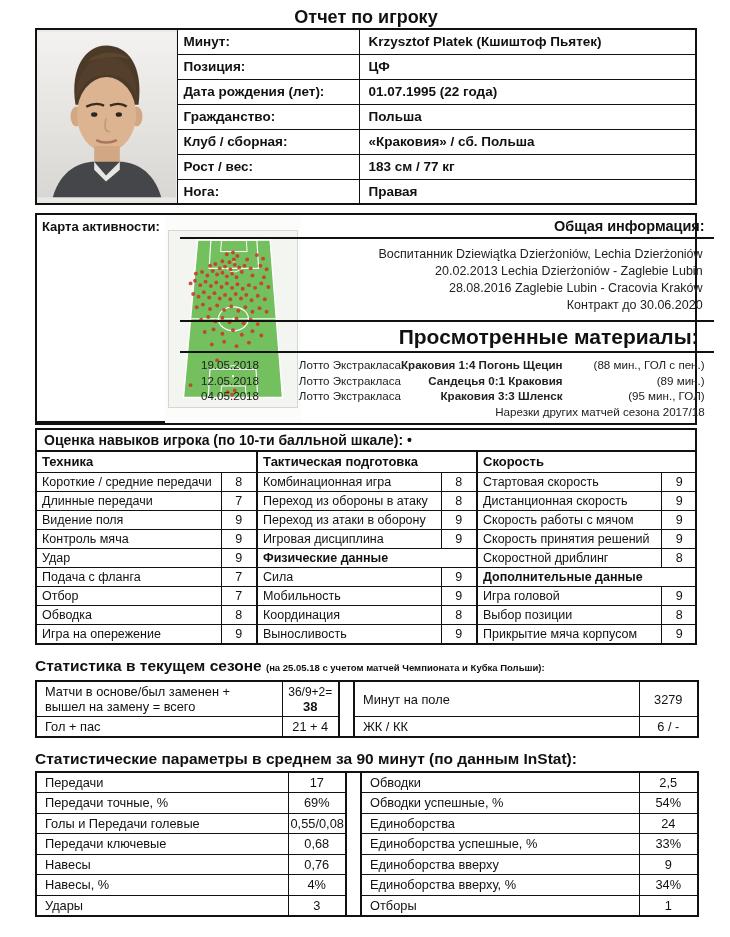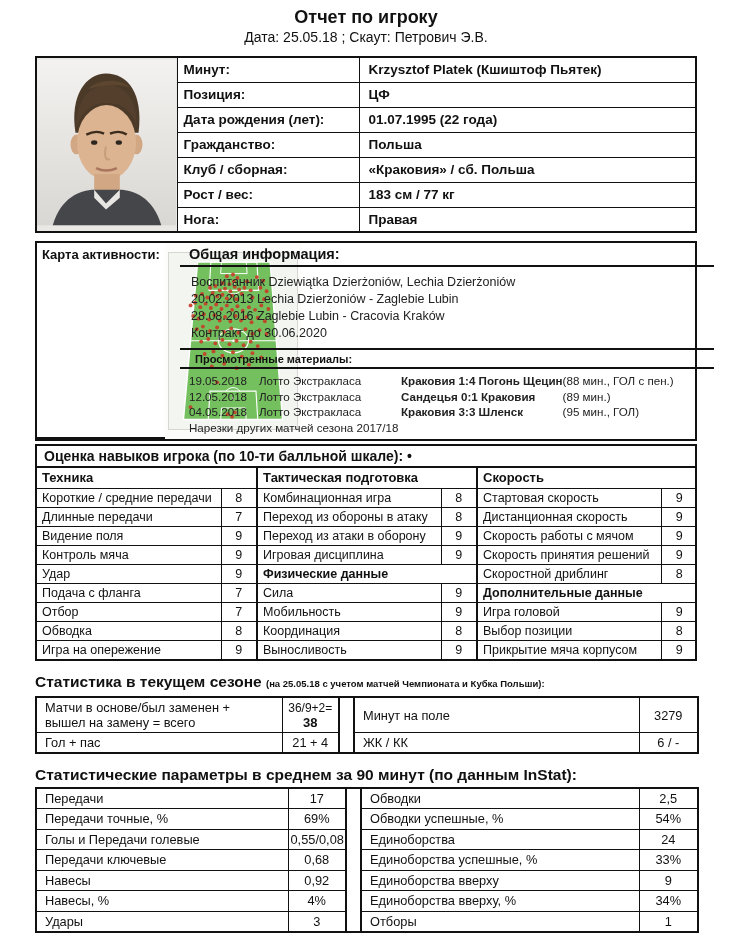--- a/index.html
+++ b/index.html
@@ -17,24 +17,24 @@
   .photo-cell { width:141px; padding:0; text-align:center; vertical-align:middle; background:#e9e8e5; }
   .pl { width:182px; font-weight:bold; font-size:13.5px; padding:3px 6px; height:23px; }
   .pv { font-weight:bold; font-size:13.5px; padding:3px 9px; }
 
   
   .actbox { width:662px; border:2px solid #111; margin-top:8px; display:flex; }
   .act-left { width:143px; border-right:2px solid #111; display:flex; flex-direction:row; }
   .act-h { font-weight:bold; font-size:13px; padding:4px 5px 3px; border-bottom:2px solid #111; white-space:nowrap; }
   .pitch-wrap { flex:1; display:flex; align-items:center; justify-content:center; padding:3px; background:#fcfcfa; }
   .pitch-card { background:#f3f5f0; border:1px solid #d7d7d2; padding:2px; }
-  .act-right { flex:1; display:flex; flex-direction:column; }
+  .act-right { flex:1; display:flex; flex-direction:column;text-align:right; }
   .info-h { font-weight:bold; font-size:14.5px; padding:3px 9px; border-bottom:2px solid #111; }
   .info-lines { padding:7px 11px 6px; border-bottom:2px solid #111; font-size:12.5px; line-height:17px; color:#222; }
-  .mat-h { font-weight:bold; font-size:11px; padding:3px 15px 2px; border-bottom:2px solid #111; }
+  .mat-h { font-weight:bold; font-size:21px; padding:3px 15px 2px; border-bottom:2px solid #111; }
   .matches { padding:4px 9px 4px; font-size:11.6px; line-height:15.5px; flex:1; color:#222; }
   .match-row { display:flex; white-space:nowrap; }
   .m-date { width:70px; flex:none; }
   .m-league { width:142px; flex:none; }
   .m-match { flex:1; overflow:visible;font-weight:bold; }
   .m-note { width:142px; flex:none; }
 
   
   .skillbox { width:662px; border:2px solid #111; margin-top:3px; }
   .skill-title { font-weight:bold; font-size:14px; padding:2px 7px 1px; border-bottom:2px solid #111; line-height:17px; }
@@ -57,21 +57,20 @@
   .two b { display:block; text-align:center; font-size:13px; line-height:15px; }
   .p90 td { height:20.5px; }
   .sm { font-size:9.5px; }
 </style>
 </head>
 <body>
 
 <div class="page">
 
   <div class="title">Отчет по игроку</div>
-  <div class="subtitle">Дата:  25.05.18  ; Скаут: Петрович Э.В.</div>
 
   <table class="ptable">
     <colgroup>
         <col style="width:141px">
         <col style="width:182px">
         <col>
       </colgroup>
     <tbody>
         <tr>
       <td class="photo-cell" rowspan="7">
@@ -438,21 +437,21 @@
           <td class="cv">24</td>
         </tr>
     <tr>
           <td>Передачи ключевые</td>
           <td class="cv">0,68</td>
           <td>Единоборства успешные, %</td>
           <td class="cv">33%</td>
         </tr>
     <tr>
           <td>Навесы</td>
-          <td class="cv">0,92</td>
+          <td class="cv">0,76</td>
           <td>Единоборства вверху</td>
           <td class="cv">9</td>
         </tr>
     <tr>
           <td>Навесы, %</td>
           <td class="cv">4%</td>
           <td>Единоборства вверху, %</td>
           <td class="cv">34%</td>
         </tr>
     <tr>

